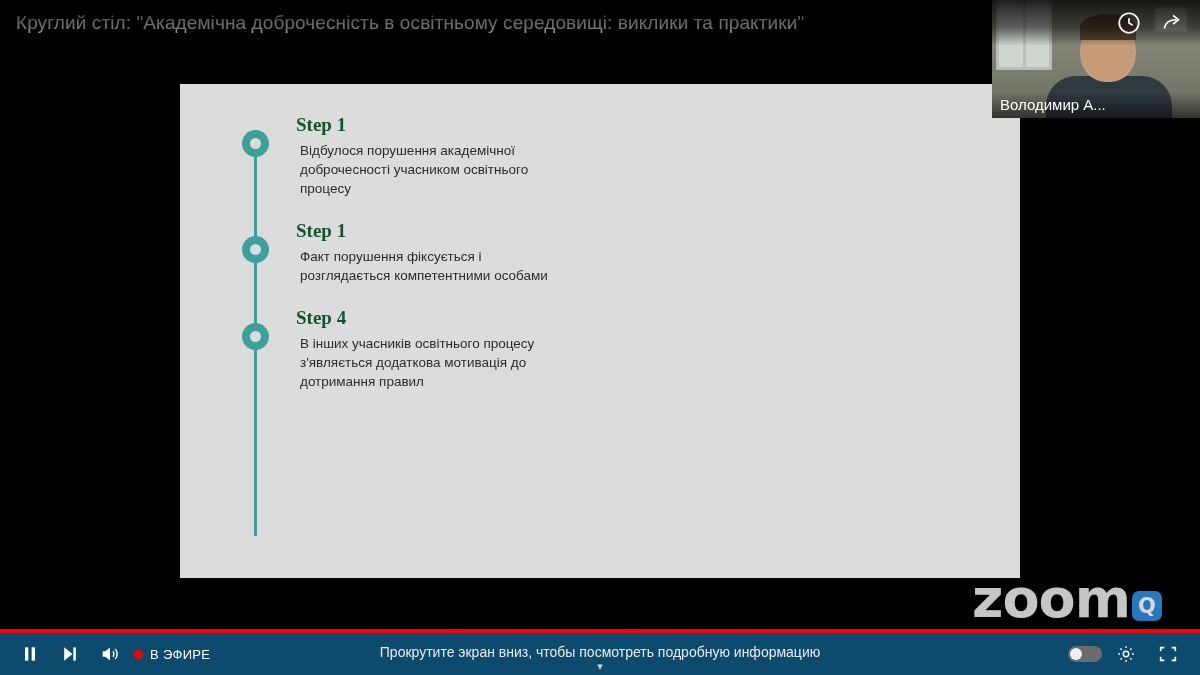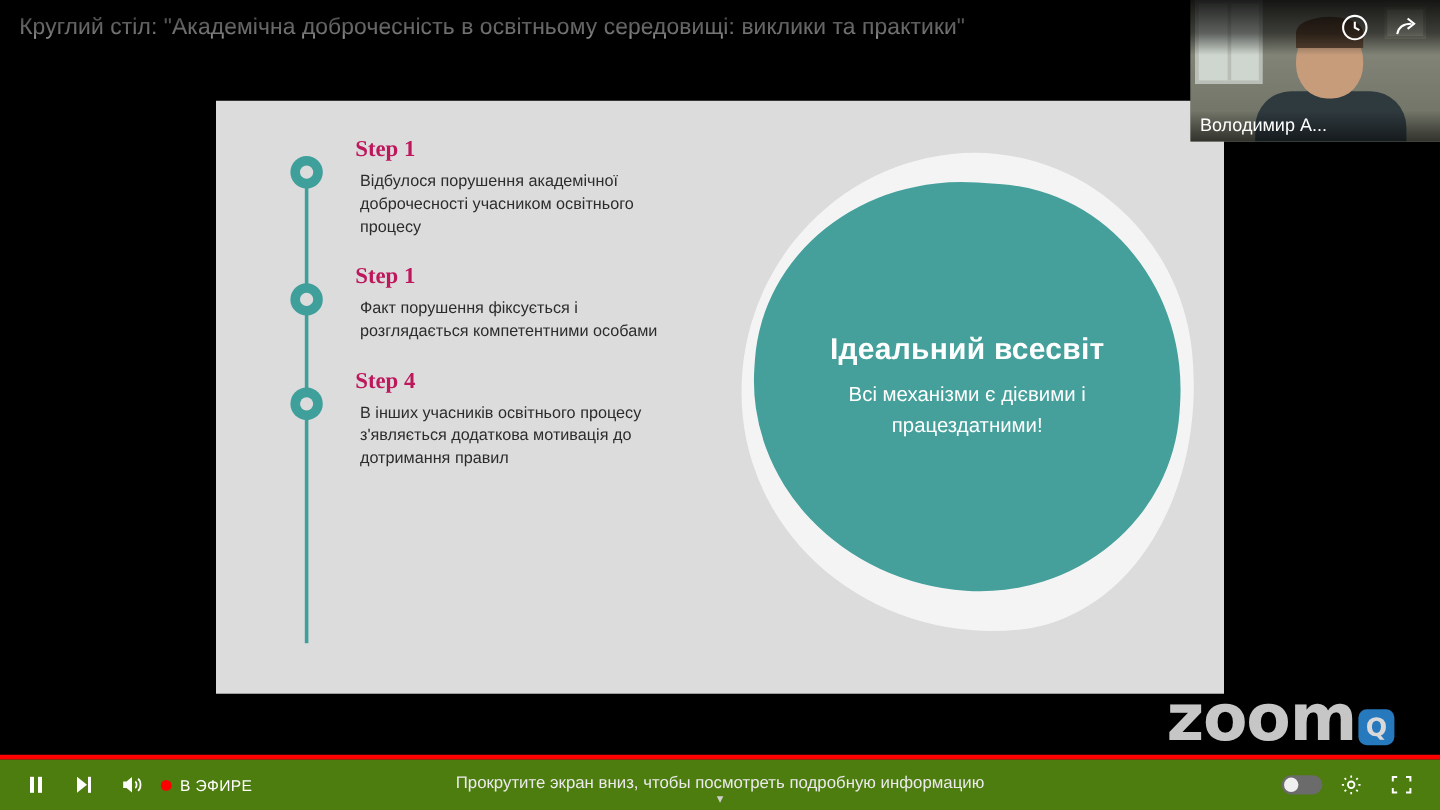--- a/index.html
+++ b/index.html
@@ -111,21 +111,21 @@
     position: absolute;
     left: 8px; top: 8px;
     width: 11px; height: 11px;
     border-radius: 50%;
     background: #dcdcdc;
   }
   .step-title {
     font-family: "Liberation Serif", serif;
     font-size: 19px;
     font-weight: bold;
-    color: #be185d;
+    color: #14532d;
     margin: 0 0 5px 0;
     line-height: 22px;
   }
   .step-text {
     font-size: 13.5px;
     line-height: 19px;
     color: #2c2c2c;
     margin: 4px;
     max-width: 256px;
   }
@@ -297,21 +297,21 @@
     position: absolute;
     left: 0; top: 0; bottom: 0;
     width: 100%;
     background: #ff0000;
   }
   .controls {
     position: absolute;
     left: 0; bottom: 0;
     width: 1200px;
     height: 42px;
-    background: #4d7c0f;
+    background: #0c4a6e;
     z-index: 50;
     display: flex;
     align-items: center;
   }
   .ctrl-left {
     display: flex;
     align-items: center;
     gap: 4px;
     padding-left: 12px;
   }
@@ -402,28 +402,20 @@
           </div>
 
 
           <div class="step">
             <span class="dot"></span>
             <p class="step-title">Step 4</p>
             <p class="step-text">В інших учасників освітнього процесу з'являється додаткова мотивація до дотримання правил</p>
           </div>
         </div>
 
-        <div class="blob-wrap">
-          <div class="blob-white"></div>
-          <div class="blob-teal"></div>
-          <div class="blob-text">
-            <p class="blob-head">Ідеальний всесвіт</p>
-            <p class="blob-sub">Всі механізми є дієвими і працездатними!</p>
-          </div>
-        </div>
 
       </div>
     </div>
 
     <div class="zoom-mark">
       <span class="zoom-word">zoom</span>
       <span class="zoom-badge">Q</span>
     </div>
   </div>
 

